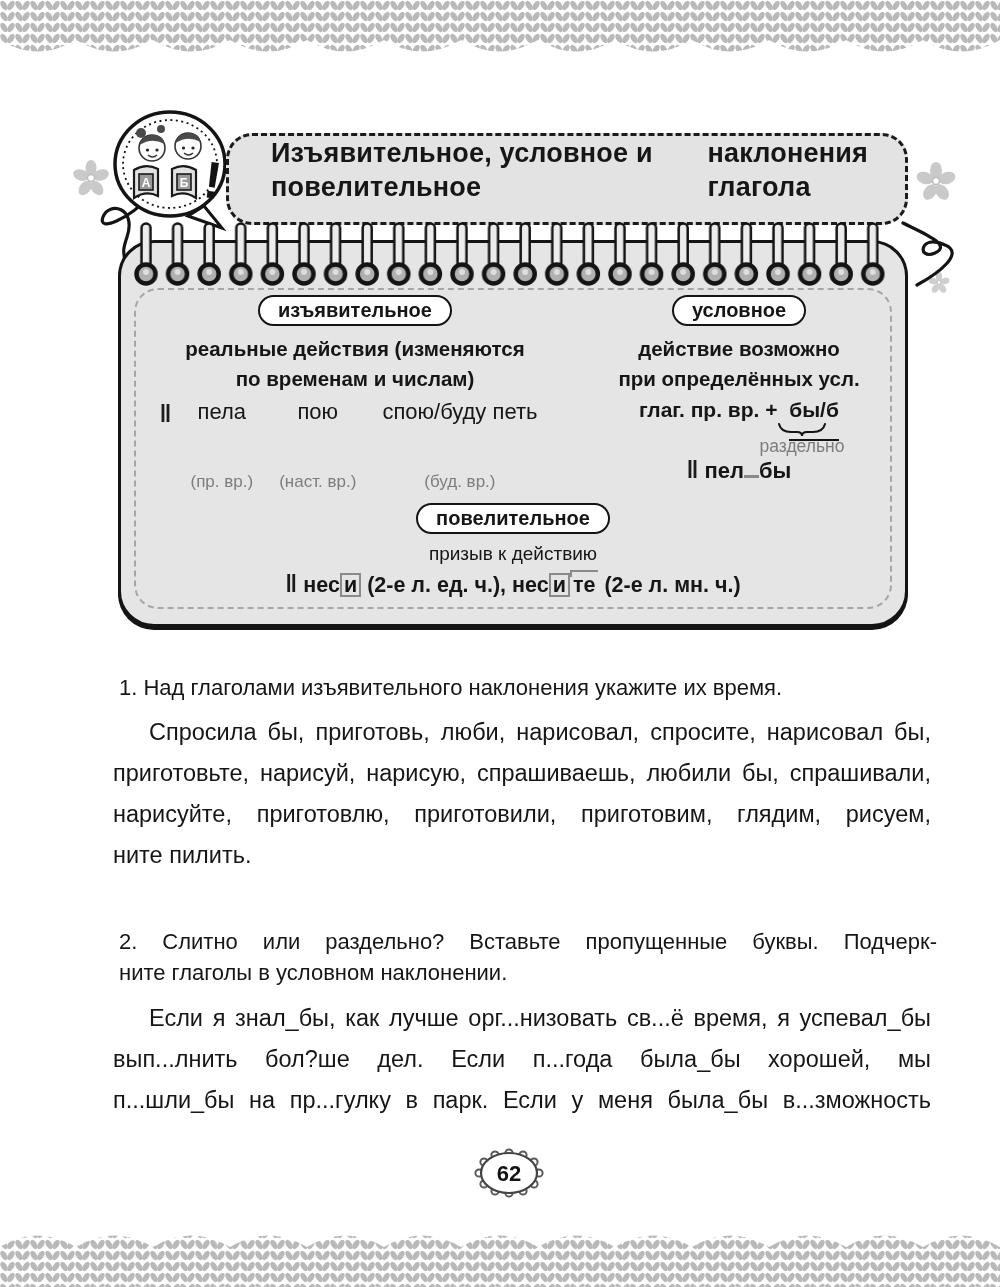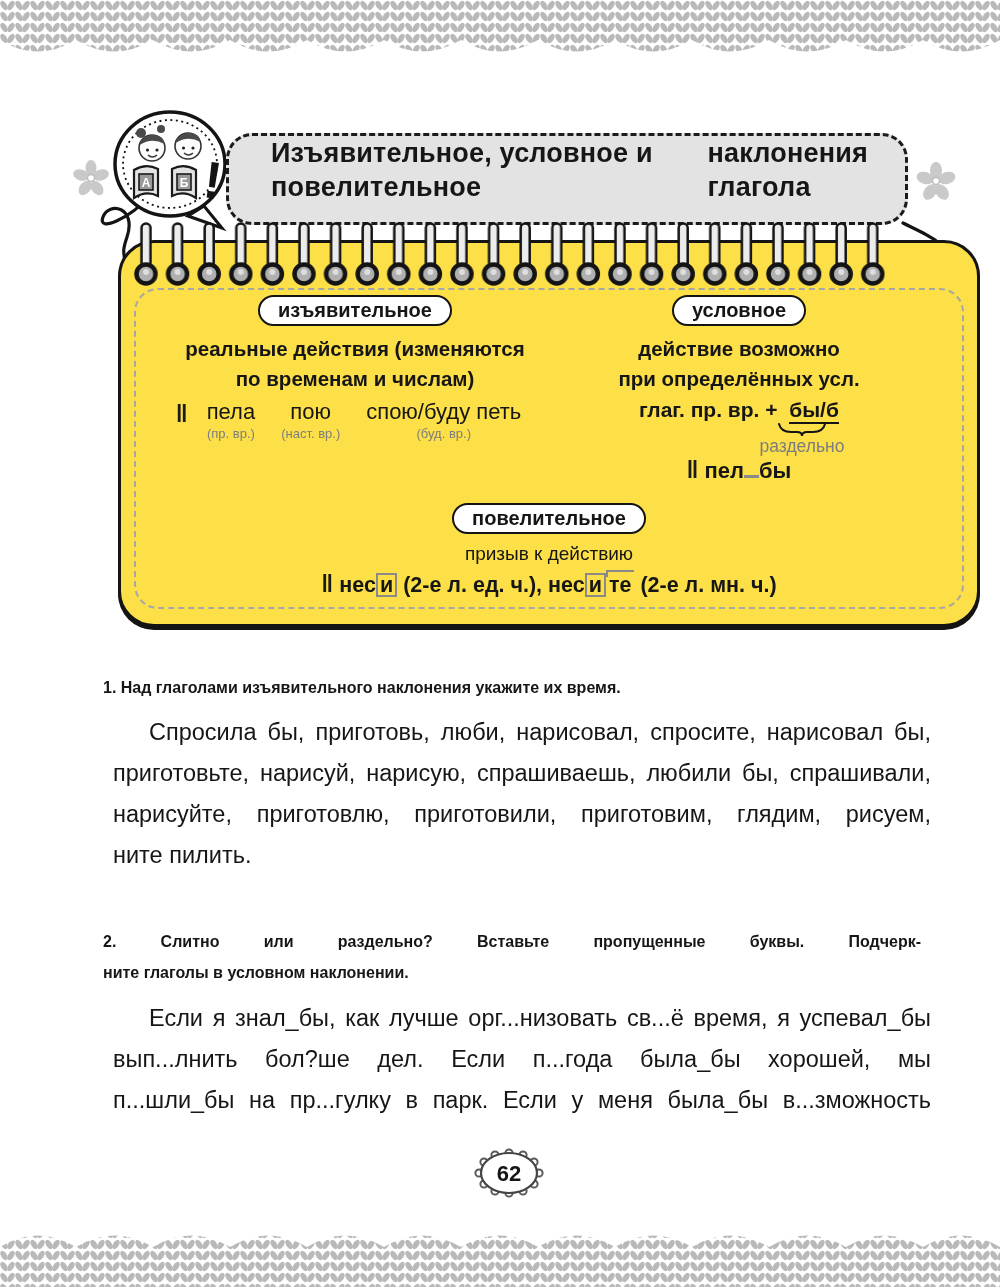--- a/index.html
+++ b/index.html
@@ -9,52 +9,52 @@
   .abs{position:absolute;}
 
   
   .title-box{position:absolute;left:226px;top:133px;width:682px;height:92px;
     background:#e3e3e3;border:3.5px dashed #1b1b1b;border-radius:26px;
     display:flex;flex-direction:row;justify-content:center;
     padding-left:42px;box-sizing:border-box;}
   .title-line{font-size:27px;font-weight:bold;line-height:34px;letter-spacing:.2px;}
 
   
-  .card{position:absolute;left:118px;top:240px;width:862px;height:387px;
-    background:#fde047;border:3.5px solid #141414;border-radius:36px;
+  .card{position:absolute;left:118px;top:240px;width:790px;height:387px;
+    background:#e5e5e5;border:3.5px solid #141414;border-radius:36px;
     box-shadow:0 3px 0 #141414;box-sizing:border-box;}
   .card-inner{position:absolute;left:13px;right:13px;top:45px;bottom:15px;
     border:2.5px dashed #a6a6a6;border-radius:24px;}
   .pill{display:inline-block;border:2.5px solid #141414;border-radius:999px;
     padding:2px 18px;font-weight:bold;font-size:20px;background:#fff;line-height:23px;}
   .rule-desc{font-size:20.5px;font-weight:bold;line-height:30px;}
   .gray{color:#7d7d7d;}
   .marker{font-weight:bold;font-size:24px;color:#1b1b1b;margin-right:6px;}
   .col-left{position:absolute;left:24px;top:52px;width:420px;text-align:center;}
   .col-right{position:absolute;left:468px;top:52px;width:300px;text-align:center;}
   .ex-row{display:flex;justify-content:center;align-items:flex-start;margin-top:6px;}
   .ex-col{display:flex;flex-direction:column;align-items:center;margin:0 13px;}
   .ex-word{font-size:22px;font-weight:normal;line-height:24px;white-space:nowrap;}
-  .ex-tense{font-size:13px;line-height:20px;white-space:nowrap;}
+  .ex-tense{font-size:17px;line-height:20px;white-space:nowrap;margin-top:48px;}
   .formula{font-size:21px;font-weight:bold;margin-top:4px;white-space:nowrap;}
-  .particle{border-bottom:2.5px solid #141414;padding-bottom:1px;}
+  .particle{border-bottom:2.5px solid #141414;padding-bottom:18px;}
   .annot{width:130px;margin:1px 22px 0 auto;text-align:center;}
   .annot-note{font-size:17.5px;line-height:19px;}
   .cond-example{font-size:22px;font-weight:bold;}
   .gap-blank{display:inline-block;width:15px;height:14px;border-bottom:3px solid #8a8a8a;}
   .sec-imp{position:absolute;left:0;right:0;top:260px;text-align:center;}
   .imp-desc{font-size:19px;font-weight:normal;margin-top:7px;line-height:26px;}
   .imp-example{font-size:21.5px;font-weight:bold;margin-top:3px;white-space:nowrap;}
   .box-letter{display:inline-block;border:2.5px solid #8a8a8a;padding:0 2px;line-height:20px;}
   .suffix{position:relative;display:inline-block;padding:3px 3px 0 3px;}
   .suffix::before{content:"";position:absolute;left:0;right:0;top:0;border-top:2.5px solid #8a8a8a;}
   .suffix::after{content:"";position:absolute;left:0;top:0;height:7px;border-left:2.5px solid #8a8a8a;}
 
   
-  .ex-title{position:absolute;left:103px;width:818px;font-size:16px;font-weight:bold;line-height:31px;}
+  .ex-title{position:absolute;left:119px;width:818px;font-size:22px;font-weight:normal;line-height:31px;}
   .ex-body{position:absolute;left:113px;width:818px;font-size:23.5px;line-height:41px;}
   .jline{text-align:justify;height:41px;line-height:41px;overflow:hidden;}
   .jline::after{content:"";display:inline-block;width:100%;height:0;}
   .plainline{height:41px;line-height:41px;}
   .indent{text-indent:36px;}
   .jtitle{text-align:justify;height:31px;line-height:31px;overflow:hidden;}
   .jtitle::after{content:"";display:inline-block;width:100%;height:0;}
 
   
   .lineart{stroke:#141414;fill:none;stroke-linecap:round;}

